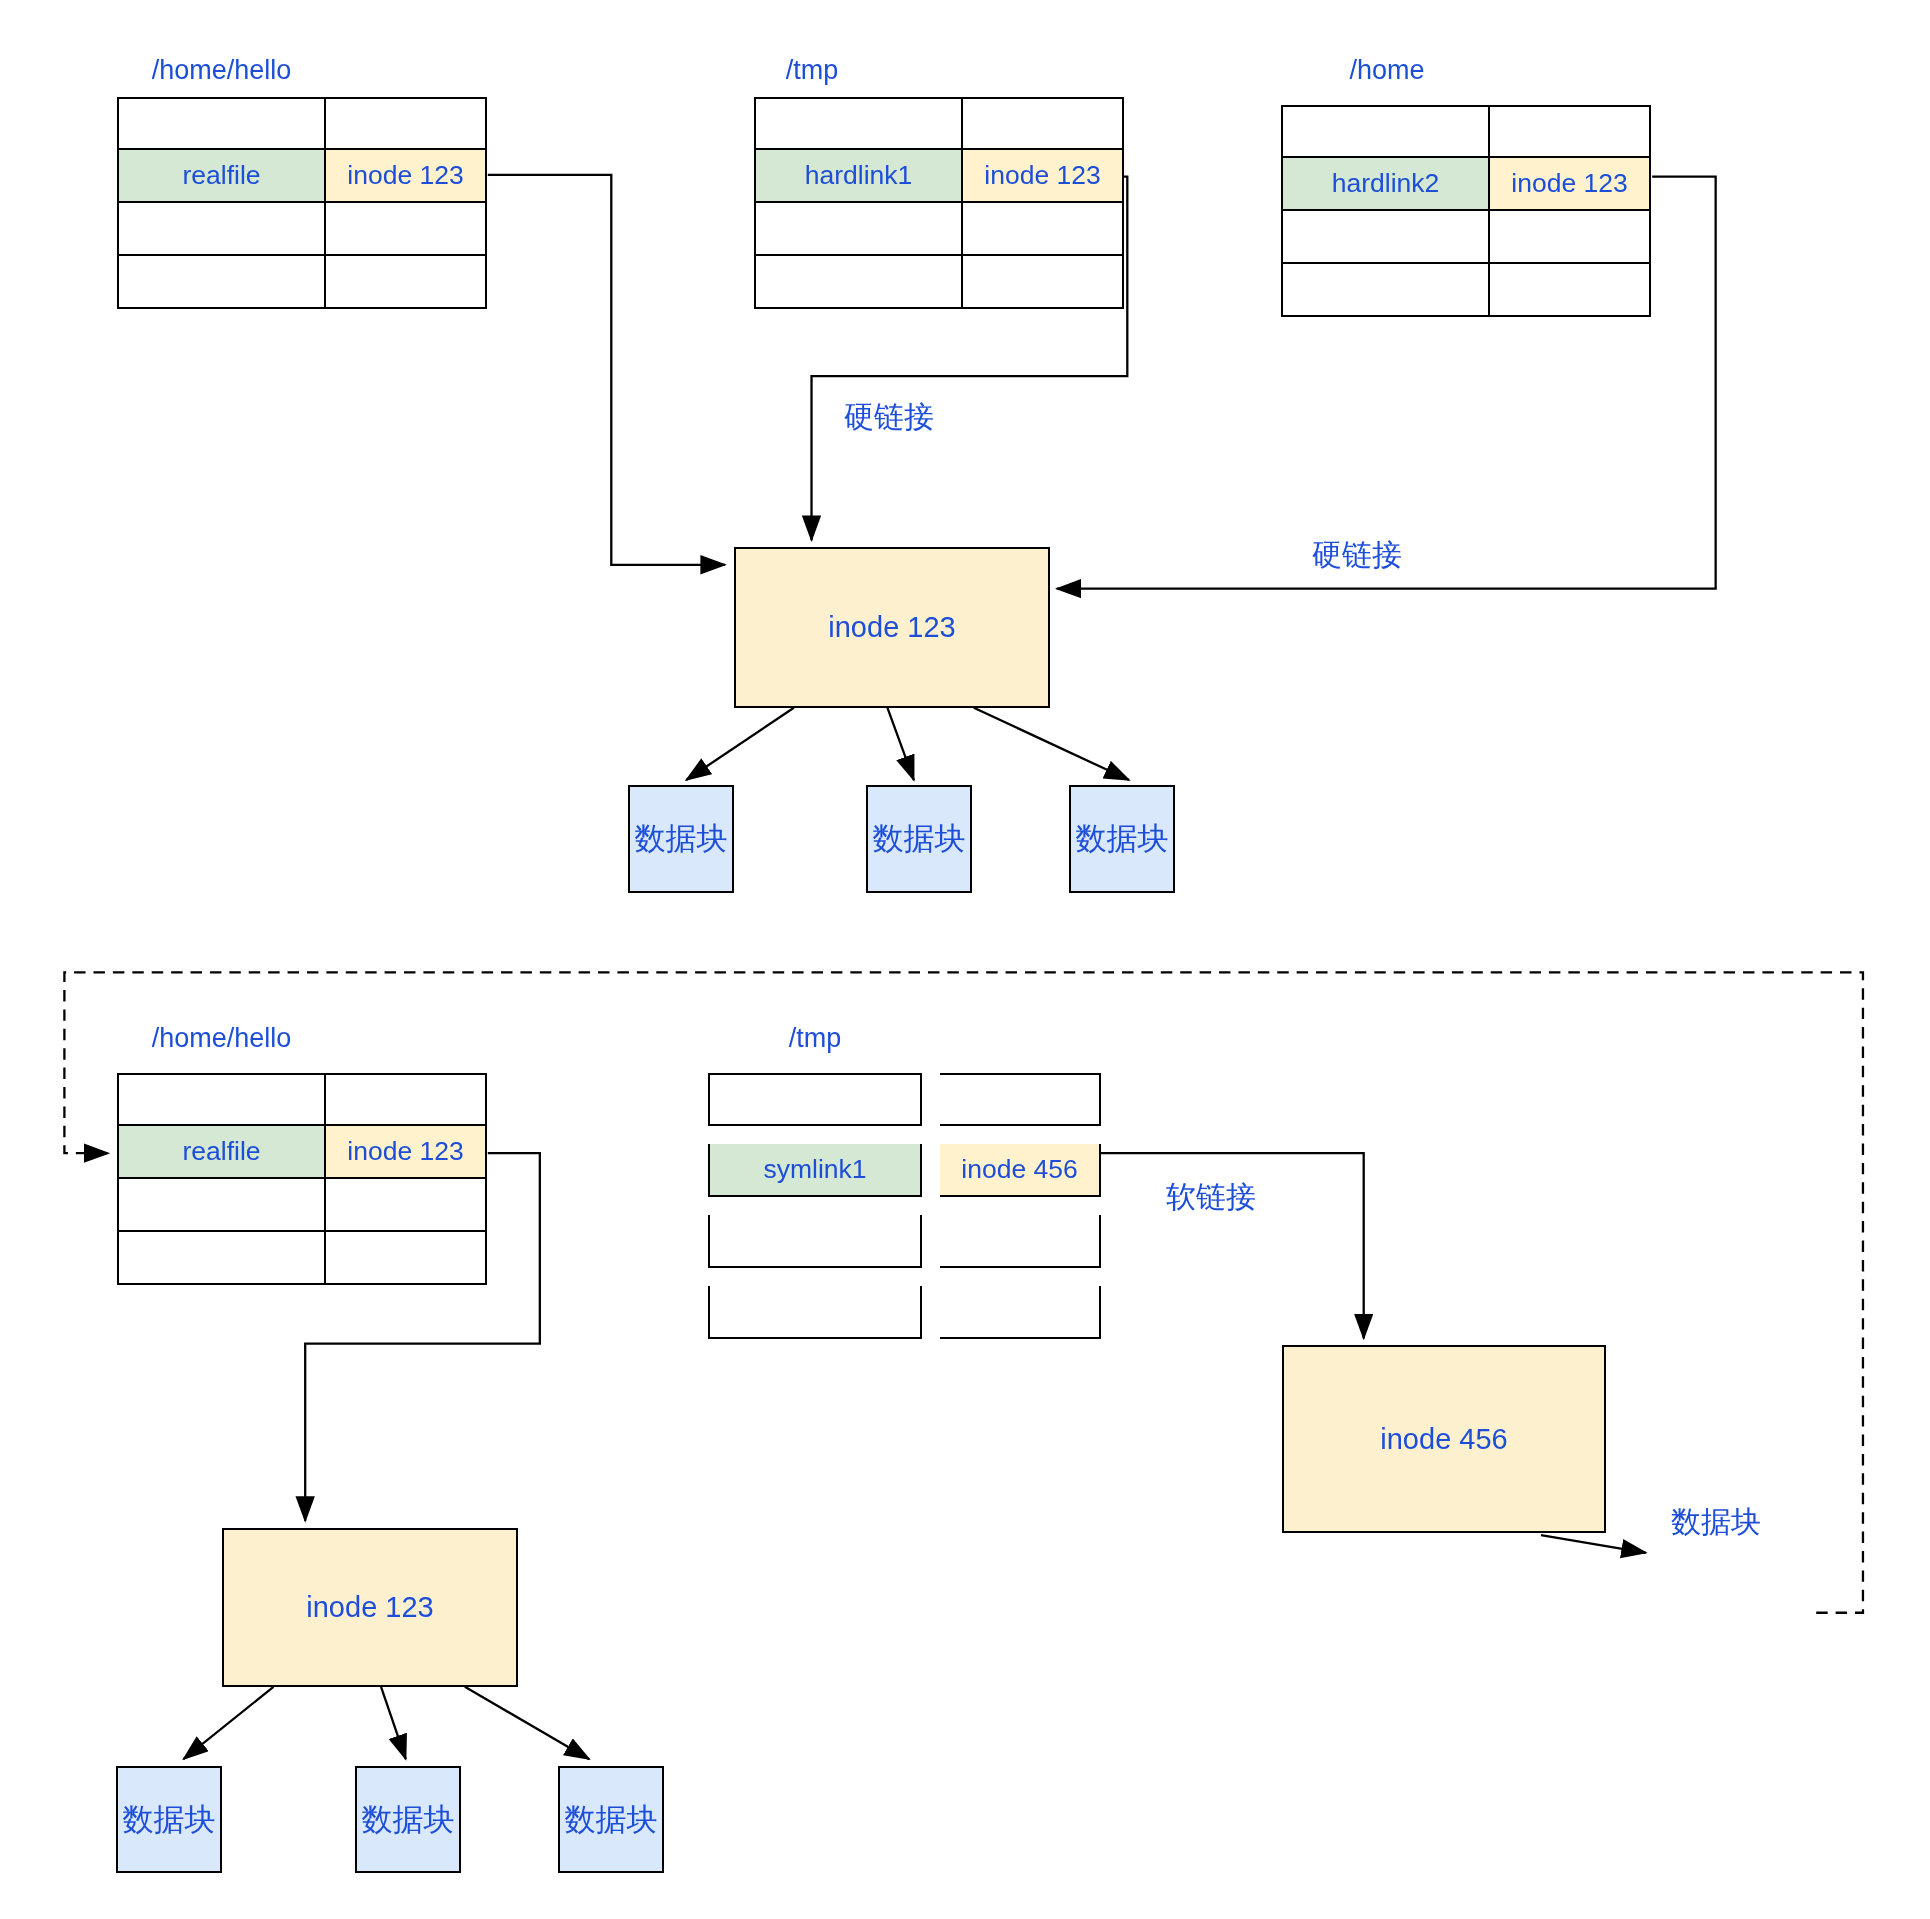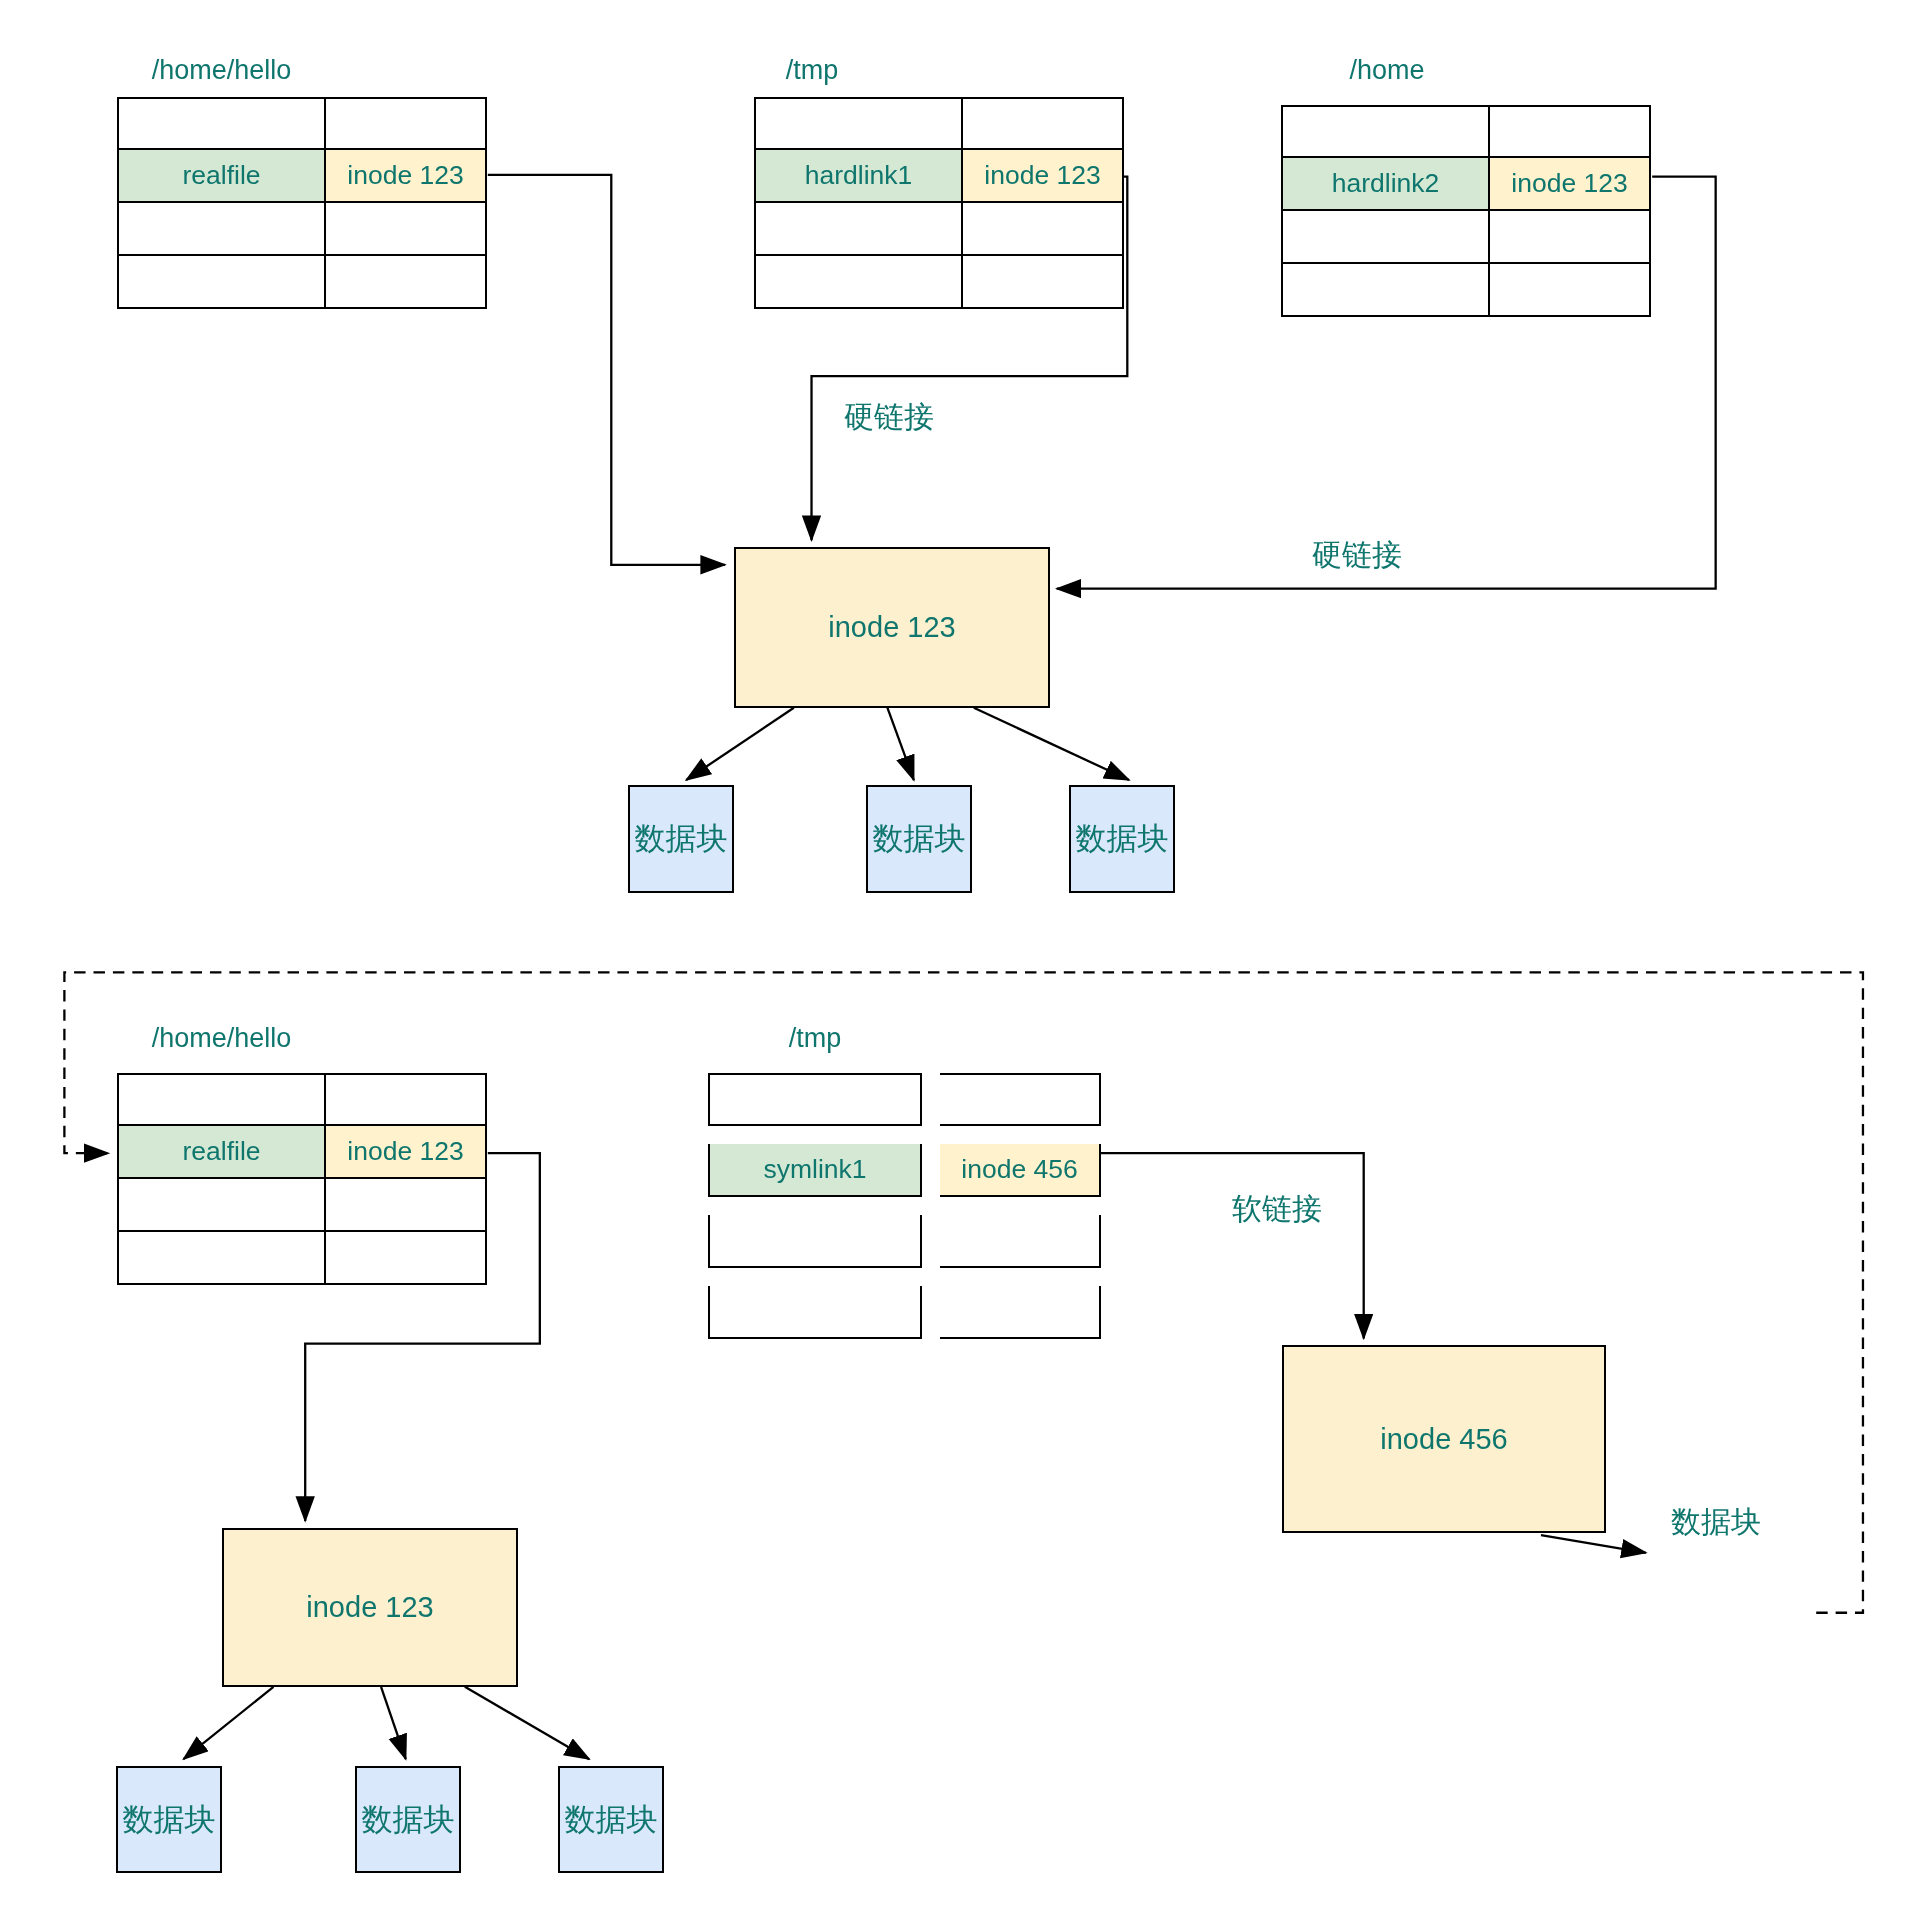--- a/index.html
+++ b/index.html
@@ -1,21 +1,21 @@
 <!DOCTYPE html>
 <html style="--yellow-cell: #fff2cc; --yellow-box: #fcf0ce; --green: #d5e8d4; --blue: #dae8fc; --line: #000000;font-size:14px"><head>
 <meta charset="utf-8">
 <style>
   html,body{margin:0;padding:0;background:#ffffff;}
   #canvas{
     position:relative;
     width:1930px;height:1920px;
     background:#ffffff;
     font-family:"Liberation Sans","DejaVu Sans",sans-serif;
-    color:#0f766e;
+    color:#1d4ed8;
     overflow:hidden;
   }
   svg.connectors{position:absolute;left:0;top:0;pointer-events:none;}
   svg.connectors polyline, svg.connectors line{
     fill:none;stroke:#000;stroke-width:2.6px;
   }
   svg.connectors .dashed{stroke-dasharray:13 9;}
   svg.connectors marker path{fill:#000;stroke:none;}
 
   
@@ -162,21 +162,21 @@
     <div class="cell"></div>
       <div class="cell"></div>
     <div class="cell c-file">symlink1</div>
     <div class="cell c-inode">inode 456</div>
     <div class="cell"></div>
       <div class="cell"></div>
     <div class="cell"></div>
       <div class="cell"></div>
   </div>
 
-  <div class="edge-label" style="left:1232px;top:1177px;margin-top:12px;">软链接</div>
+  <div class="edge-label" style="left:1166px;top:1177px;">软链接</div>
 
   <div class="node inode-box" style="left:222px;top:1528px;width:296px;height:159px;">inode 123</div>
 
   <div class="node inode-box" style="left:1282px;top:1345px;width:324px;height:188px;">inode 456</div>
 
   <div class="edge-label" style="left:1671px;top:1502px;">数据块</div>
 
 
   <div class="node datablock" style="left:116px;top:1766px;width:106px;height:107px;">数据块</div>
   <div class="node datablock" style="left:355px;top:1766px;width:106px;height:107px;">数据块</div>

